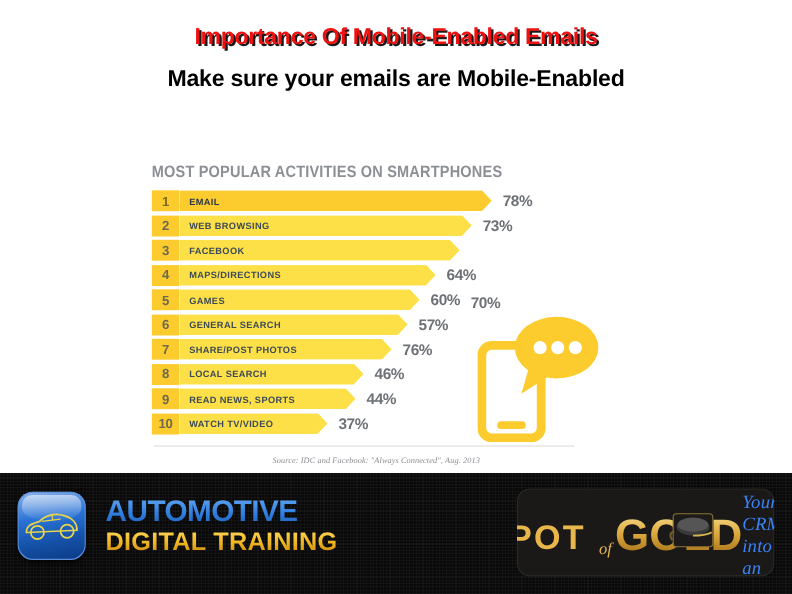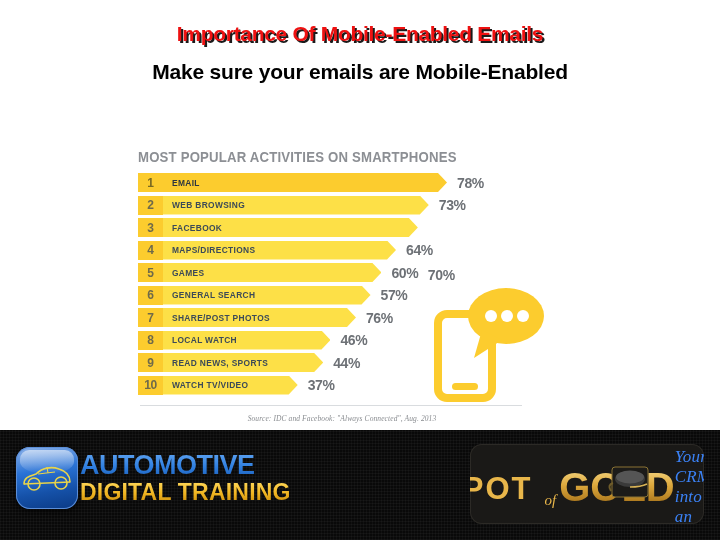--- a/index.html
+++ b/index.html
@@ -146,21 +146,21 @@
       repeating-linear-gradient(0deg, rgba(255,255,255,0.035) 0 1px, transparent 1px 3px),
       repeating-linear-gradient(90deg, rgba(255,255,255,0.03) 0 1px, transparent 1px 3px);
   }
 
   
   .adt-logo {
     position:absolute;
     left:16px; top:17px;
     display:flex;
     align-items:center;
-    gap:2px;
+    gap:18px;
   }
   .adt-badge {
     width:62px; height:62px;
     border-radius:14px;
     background:linear-gradient(170deg,#8fb4ea 0%,#2a73d6 38%,#1551a8 70%,#0b3a85 100%);
     box-shadow:0 0 0 1px #5b8ed8 inset, 0 2px 5px rgba(0,0,0,.7);
     position:relative;
     overflow:hidden;
     flex:0 0 auto;
   }
@@ -294,21 +294,21 @@
       <div class="bar-row">
         <div class="rank-box">7</div>
         <div class="bar-body" style="width: 192.974px;">
           <span class="bar-label">SHARE/POST PHOTOS</span>
         </div>
         <span class="bar-value" style="left: 227.974px;">76%</span>
       </div>
       <div class="bar-row">
         <div class="rank-box">8</div>
         <div class="bar-body" style="width: 167.487px;">
-          <span class="bar-label">LOCAL WATCH</span>
+          <span class="bar-label">LOCAL SEARCH</span>
         </div>
         <span class="bar-value" style="left: 202.487px;">46%</span>
       </div>
       <div class="bar-row">
         <div class="rank-box">9</div>
         <div class="bar-body" style="width: 160.205px;">
           <span class="bar-label">READ NEWS, SPORTS</span>
         </div>
         <span class="bar-value" style="left: 195.205px;">44%</span>
       </div>

